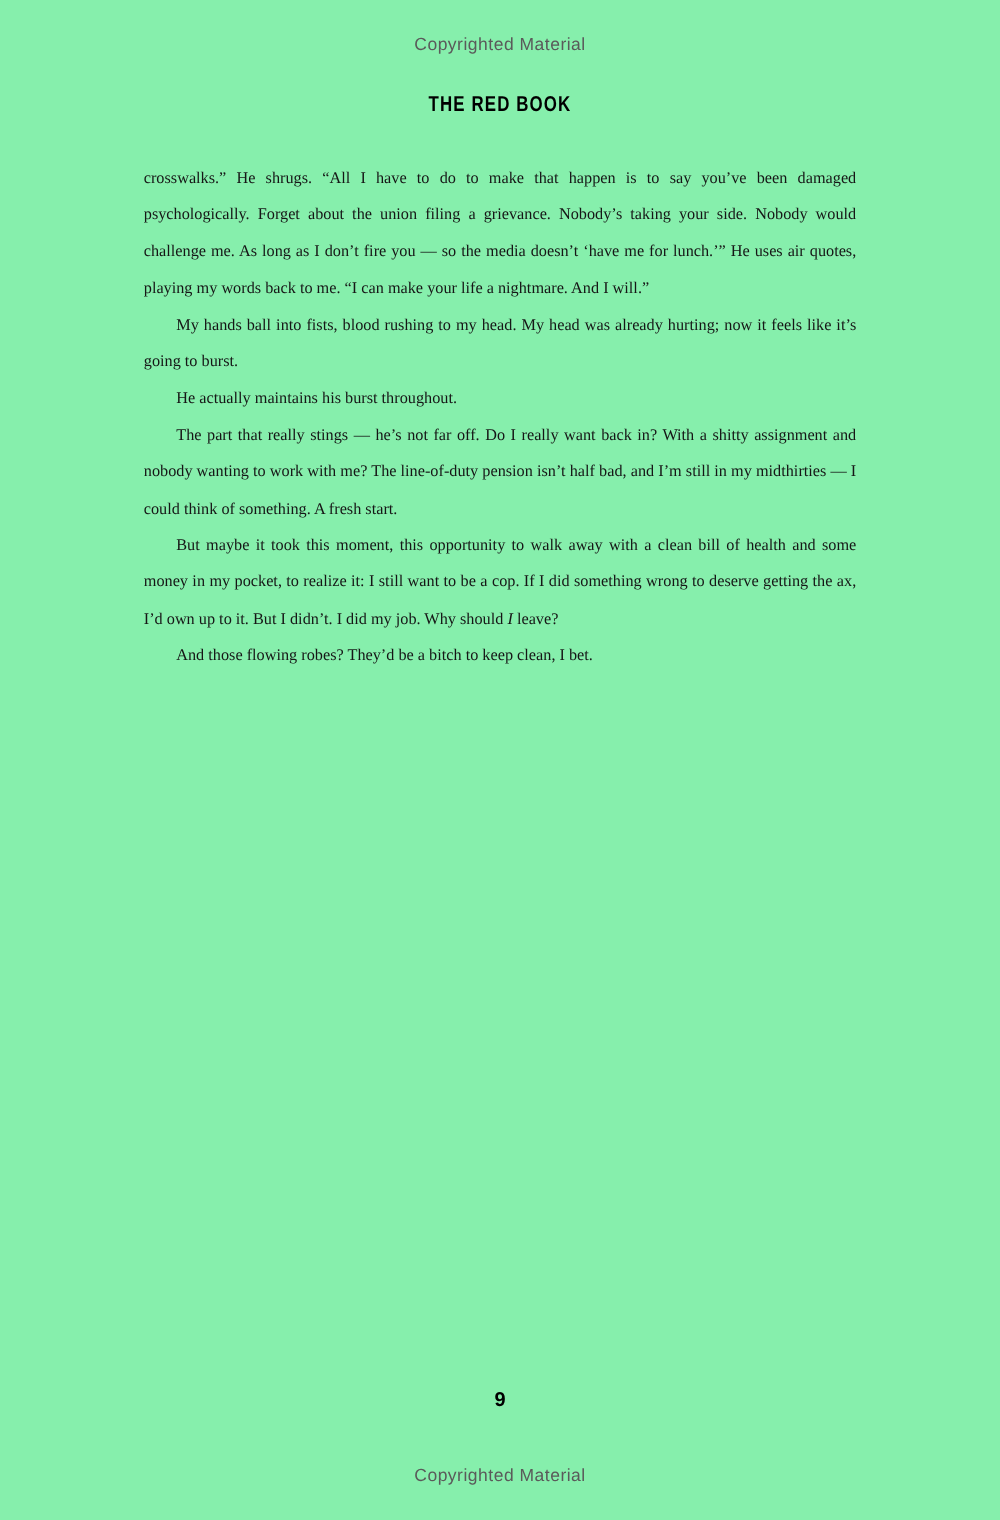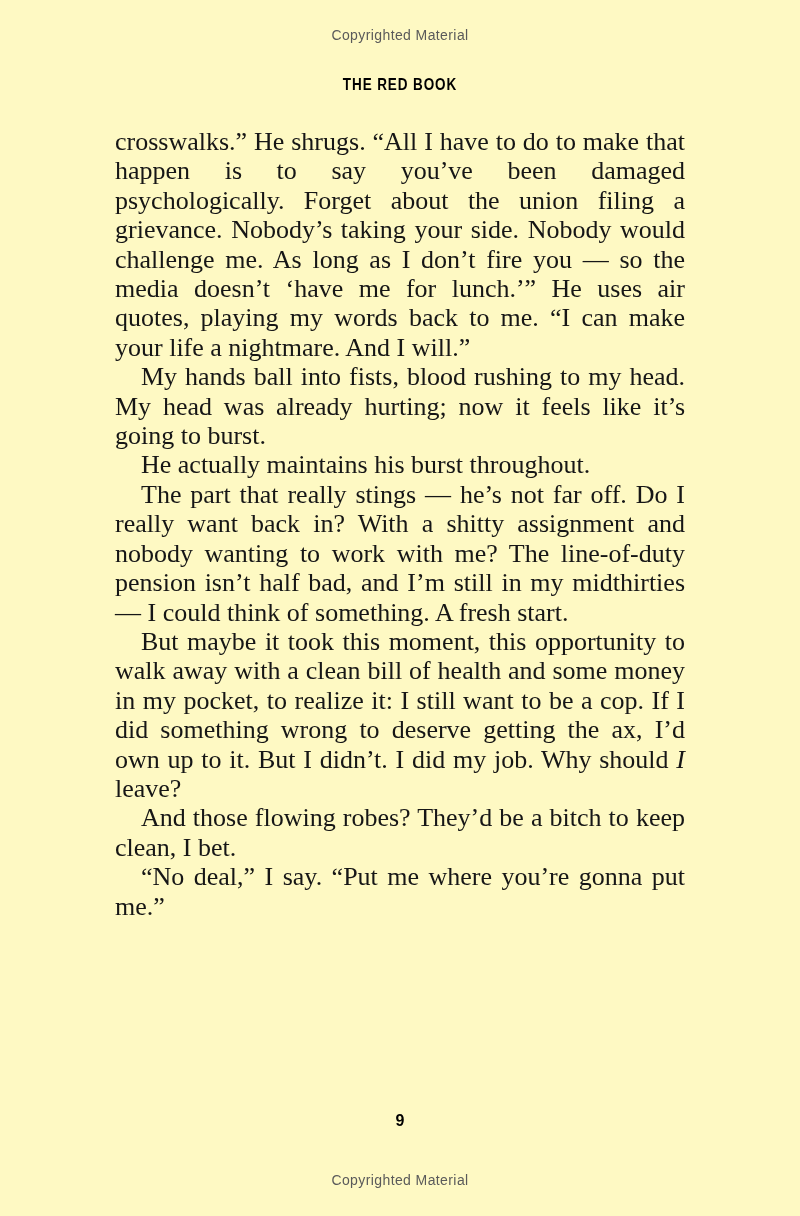--- a/index.html
+++ b/index.html
@@ -4,21 +4,21 @@
 <style>
   html, body {
     margin: 0;
     padding: 0;
     background: #ffffff;
   }
   .page {
     position: relative;
     width: 800px;
     height: 1216px;
-    background: #fef9c3;
+    background: #86efac;
     overflow: hidden;
     font-family: "Liberation Serif", serif;
   }
   .copyright {
     position: absolute;
     left: 0;
     width: 100%;
     text-align: center;
     font-family: "Liberation Sans", sans-serif;
     font-size: 14px;
@@ -38,21 +38,21 @@
     font-size: 15px;
     letter-spacing: 1px;
     color: #000000;
     transform: scale(0.9, 1.15);
   }
   .body-text {
     position: absolute;
     top: 127px;
     left: 115px;
     width: 570px;
-    font-size: 26px;
+    font-size: 13px;
     line-height: 29.4px;
     color: #161616;
     text-align: justify;
   }
   .body-text p {
     margin: 0;
     padding: 0;
     text-indent: 26px;
   }
   .body-text p.no-indent {
@@ -78,19 +78,18 @@
 
   <div class="running-header">THE RED BOOK</div>
 
   <div class="body-text" id="paragraphs">
       <p class="no-indent"><span>crosswalks.” He shrugs. “All I have to do to make that happen is to say you’ve been damaged psychologically. Forget about the union filing a grievance. Nobody’s taking your side. Nobody would challenge me. As long as I don’t fire you — so the media doesn’t ‘have me for lunch.’” He uses air quotes, playing my words back to me. “I can make your life a nightmare. And I will.”</span></p>
       <p><span>My hands ball into fists, blood rushing to my head. My head was already hurting; now it feels like it’s going to burst.</span></p>
       <p><span>He actually maintains his burst throughout.</span></p>
       <p><span>The part that really stings — he’s not far off. Do I really want back in? With a shitty assignment and nobody wanting to work with me? The line-of-duty pension isn’t half bad, and I’m still in my midthirties — I could think of something. A fresh start.</span></p>
       <p><span>But maybe it took this moment, this opportunity to walk away with a clean bill of health and some money in my pocket, to realize it: I still want to be a cop. If I did something wrong to deserve getting the ax, I’d own up to it. But I didn’t. I did my job. Why should </span><span style="font-style: italic;">I</span><span> leave?</span></p>
       <p><span>And those flowing robes? They’d be a bitch to keep clean, I bet.</span></p>
-      <p><span>“No deal,” I say. “Put me where you’re gonna put me.”</span></p>
     </div>
 
   <div class="page-number">9</div>
 
   <div class="copyright bottom">Copyrighted Material</div>
 </div>
 
 </body></html>

